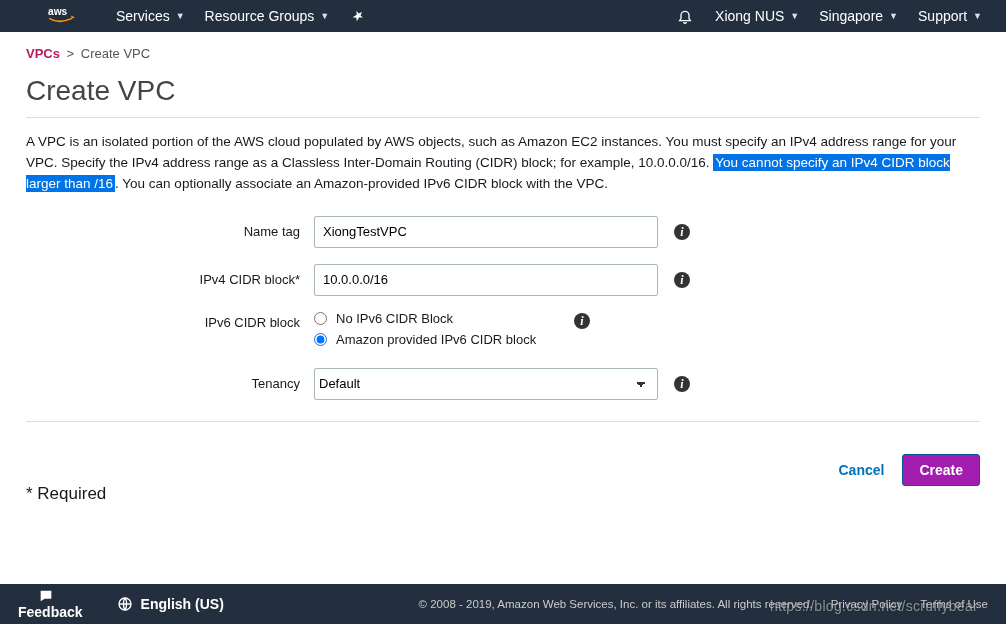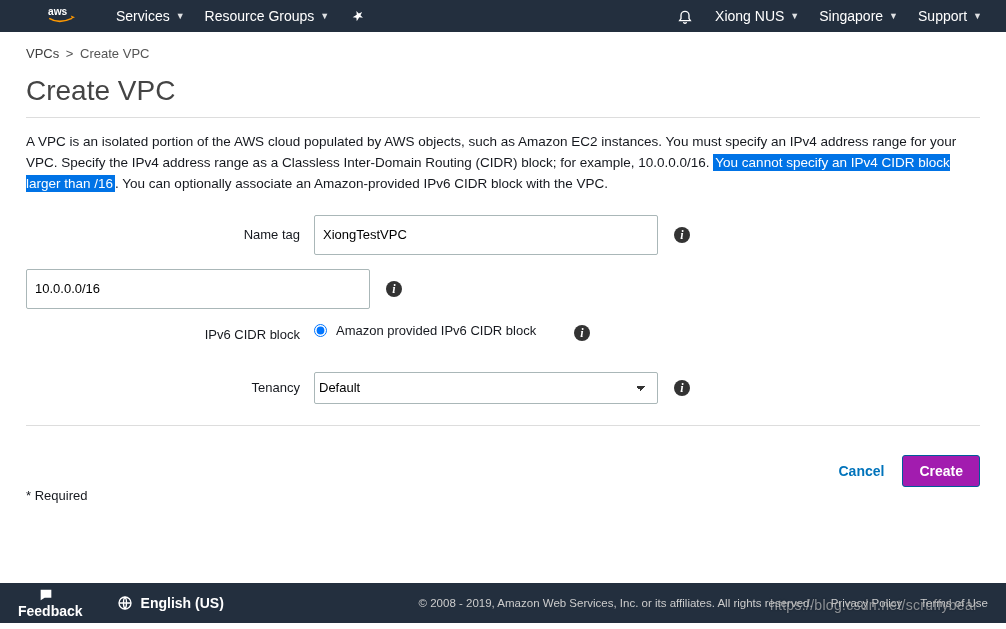--- a/index.html
+++ b/index.html
@@ -9,47 +9,47 @@
   .logo { margin: 0 22px 0 34px; }
   .logo svg { display: block; }
   .nav-item { color: #fff; font-size: 14px; padding: 0 10px; display: flex; align-items: center; cursor: pointer; height: 40px; }
   .nav-item .caret { margin-left: 6px; font-size: 9px; opacity: 0.85; }
   .nav-spacer { flex: 1; }
   .nav-icon { padding: 0 12px; cursor: pointer; display: flex; align-items: center; height: 40px; }
   .pin-icon svg { transform: rotate(45deg); }
   
   .main { padding: 14px 26px 0 26px; }
   .breadcrumb { font-size: 13px; margin-bottom: 14px; }
-  .breadcrumb a { color: #404040; text-decoration: none; font-weight: normal; }
+  .breadcrumb a { color: #be185d; text-decoration: none; font-weight: bold; }
   .breadcrumb .sep { color: #555; margin: 0 3px; }
   .breadcrumb .current { color: #555; }
   
   h1 { font-size: 28px; font-weight: 400; color: #444; padding-bottom: 10px; border-bottom: 1px solid #ddd; margin-bottom: 14px; }
   
   .desc { font-size: 13.5px; line-height: 1.55; color: #16191f; margin-bottom: 20px; }
   .desc .hl { background: #0073e6; color: #fff; padding: 1px 2px; }
   
   .form { margin-bottom: 20px; }
   .form-row { display: flex; align-items: center; margin-bottom: 14px; min-height: 34px; }
   .form-row .label { width: 288px; text-align: right; font-weight: normal; font-size: 13px; padding-right: 14px; color: #16191f; }
   .form-row .field { width: 344px; }
   .form-row .info { margin-left: 16px; display: flex; align-items: center; }
-  .form-row input[type=text] { width: 100%; height: 40px; padding: 4px 8px; border: 1px solid #aab7b8; border-radius: 2px; font-size: 13px; }
+  .form-row input[type=text] { width: 100%; height: 32px; padding: 4px 8px; border: 1px solid #aab7b8; border-radius: 2px; font-size: 13px; }
   .form-row select { width: 100%; height: 32px; padding: 4px 4px; border: 1px solid #aab7b8; border-radius: 2px; font-size: 13px; background: #fff; appearance: none; -webkit-appearance: none; background-image: linear-gradient(45deg, transparent 50%, #333 50%), linear-gradient(135deg, #333 50%, transparent 50%); background-position: calc(100% - 16px) 13px, calc(100% - 11px) 13px; background-size: 5px 5px; background-repeat: no-repeat; }
   
   .form-row.radio-row { align-items: flex-start; }
   .radio-row .label { padding-top: 4px; }
   .radio-line { display: flex; align-items: center; font-size: 13px; margin-bottom: 6px; }
   .radio-line input { margin-right: 9px; }
   .radio-row .info { padding-top: 2px; }
 
   .info-icon { width:16px; height:16px; border-radius:50%; background:#333; color:#fff; font-family: Georgia, serif; font-style: italic; font-weight: bold; font-size:12px; display:flex; align-items:center; justify-content:center; line-height:1; }
 
   .footer-row { border-top: 1px solid #ddd; padding-top: 14px; display: flex; align-items: center; }
-  .required-note { font-size: 13px; margin-top: 48px; }
+  .required-note { font-size: 17px; margin-top: 48px; }
   .footer-spacer { flex:1; }
   .btn-cancel { color:#0073bb; font-weight:bold; font-size:14px; background:none; border:none; cursor:pointer; margin-right:18px; }
   .btn-create { background:#a21caf; color:#fff; font-weight:bold; font-size:14px; border:1px solid #005c99; border-radius:3px; padding:7px 16px; cursor:pointer; }
   
   .bottom-bar { position: relative; margin-top: 80px; background:#232f3e; height:40px; display:flex; align-items:center; padding:0 18px; color:#ccc; font-size:12px; }
   .bottom-bar .fb { display:flex; align-items:center; color:#fff; font-weight:bold; font-size:14px; margin-right:34px; cursor:pointer;flex-direction:column; }
   .bottom-bar .fb svg { margin-right:8px; }
   .bottom-bar .lang { display:flex; align-items:center; color:#fff; font-weight:bold; font-size:14px; cursor:pointer; }
   .bottom-bar .lang svg { margin-right:8px; }
   .bottom-bar .copy { margin-left:auto; font-size:11.5px; color:#ccc; }
@@ -120,31 +120,36 @@
       <div class="label">Name tag</div>
       <div class="field">
         <input type="text" value="XiongTestVPC" style="">
       </div>
       <div class="info">
           <span class="info-icon">i</span>
         </div>
     </div>
 
     <div class="form-row">
+      <div class="label">IPv4 CIDR block*</div>
       <div class="field">
         <input type="text" value="10.0.0.0/16" style="">
       </div>
       <div class="info">
           <span class="info-icon">i</span>
         </div>
     </div>
 
     <div class="form-row radio-row">
       <div class="label">IPv6 CIDR block</div>
       <div class="field" style="width:244px;">
+        <label class="radio-line">
+          <input type="radio" name="ipv6" style="">
+          <span>No IPv6 CIDR Block</span>
+        </label>
         <label class="radio-line">
           <input type="radio" name="ipv6" checked="" style="">
           <span>Amazon provided IPv6 CIDR block</span>
         </label>
       </div>
       <div class="info">
           <span class="info-icon">i</span>
         </div>
     </div>
 

